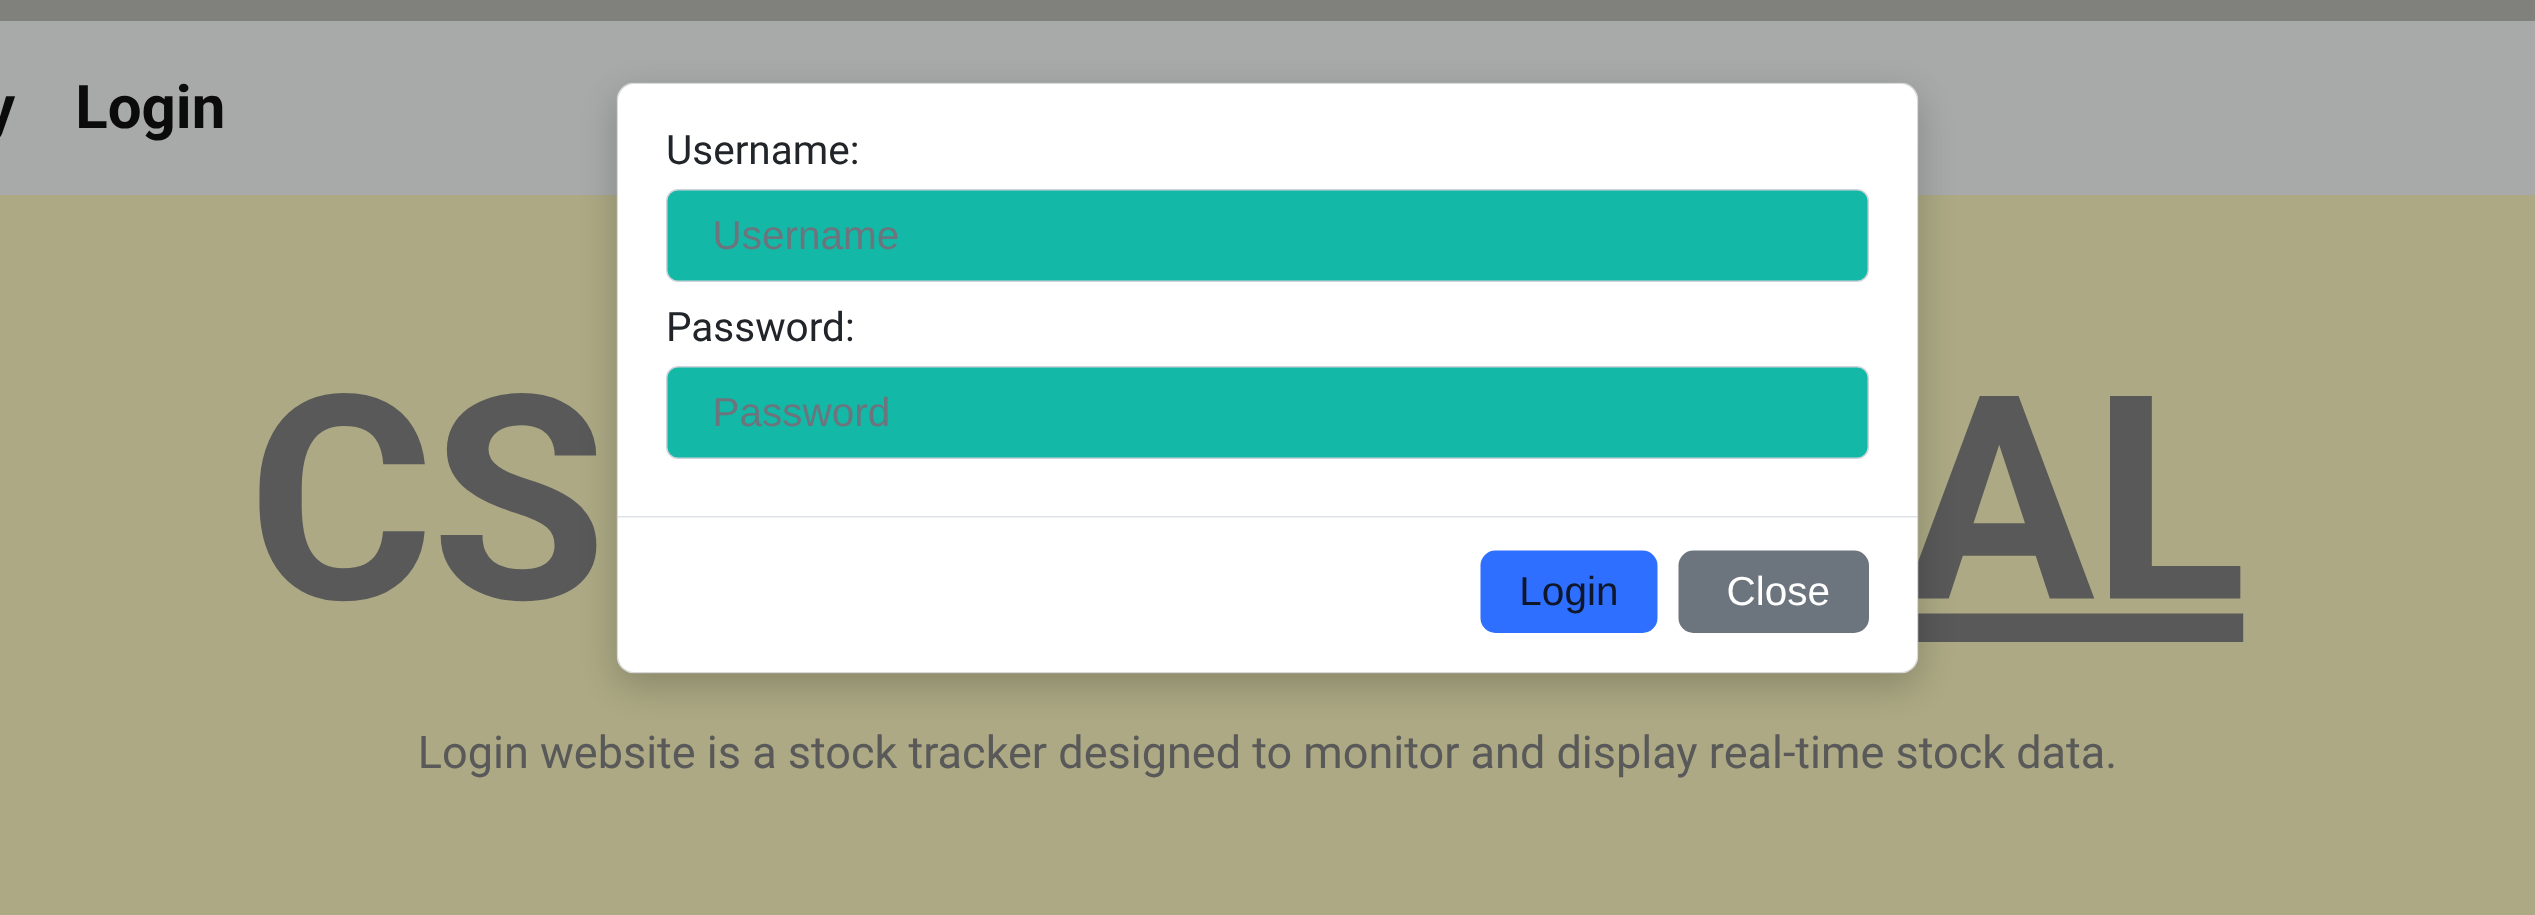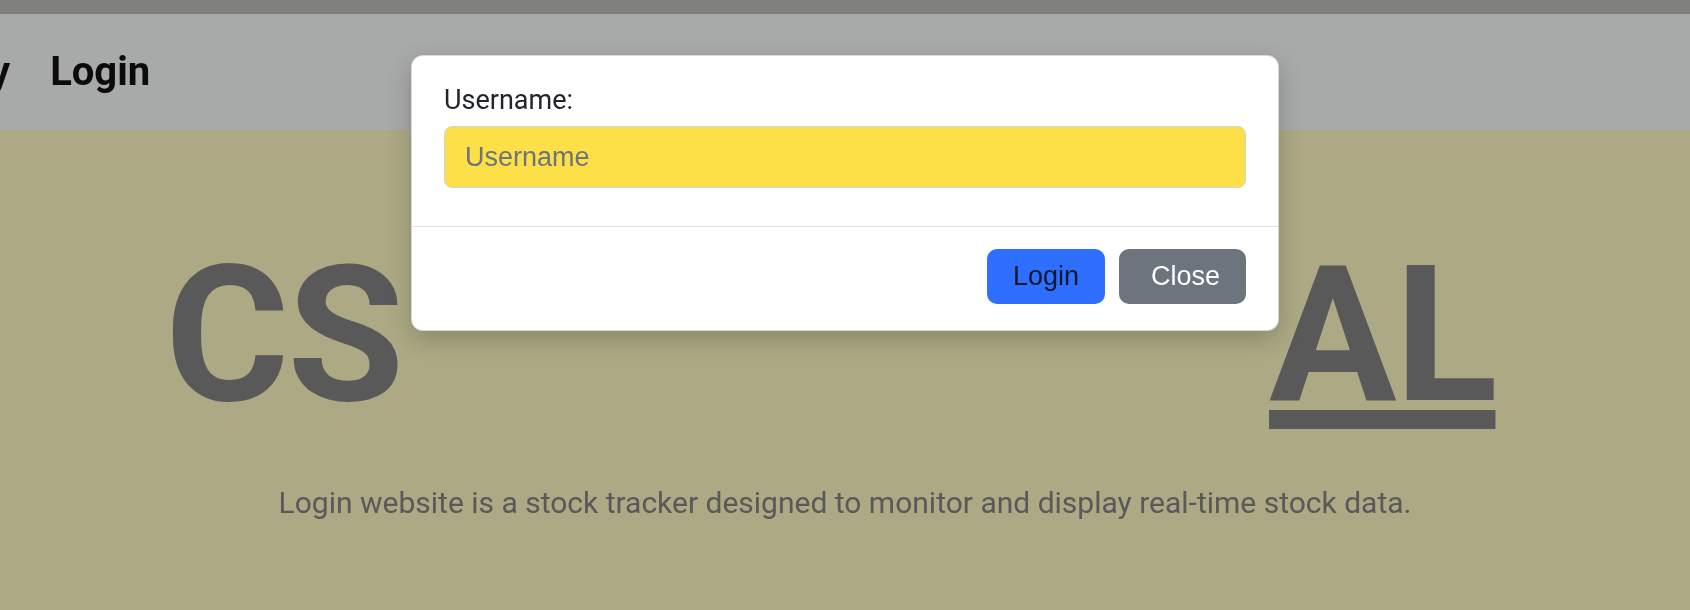--- a/index.html
+++ b/index.html
@@ -105,23 +105,23 @@
     font-size: 27px;
     color: #212529;
     margin-bottom: 10px;
   }
 
   .form-input {
     width: 100%;
     height: 62px;
     border: 1px solid #ced4da;
     border-radius: 8px;
-    background: #fde047;
+    background: #14b8a6;
     font-size: 27px;
-    padding: 0 20px;
+    padding: 0 30px;
     color: #212529;
   }
   .form-input::placeholder {
     color: #6c757d;
   }
 
   .modal-divider {
     height: 1px;
     background: #dee2e6;
     width: 100%;
@@ -171,19 +171,23 @@
 </div>
 
 <div class="backdrop"></div>
 
 <div class="modal">
   <div class="modal-body">
     <div class="form-group">
       <label class="form-label">Username:</label>
       <input type="text" class="form-input" placeholder="Username" style="">
     </div>
+    <div class="form-group">
+      <label class="form-label">Password:</label>
+      <input type="password" class="form-input" placeholder="Password" style="">
+    </div>
   </div>
   <div class="modal-divider"></div>
   <div class="modal-footer">
     <button class="btn btn-primary">Login</button>
     <button class="btn btn-secondary">Close</button>
   </div>
 </div>
 
 </body></html>

